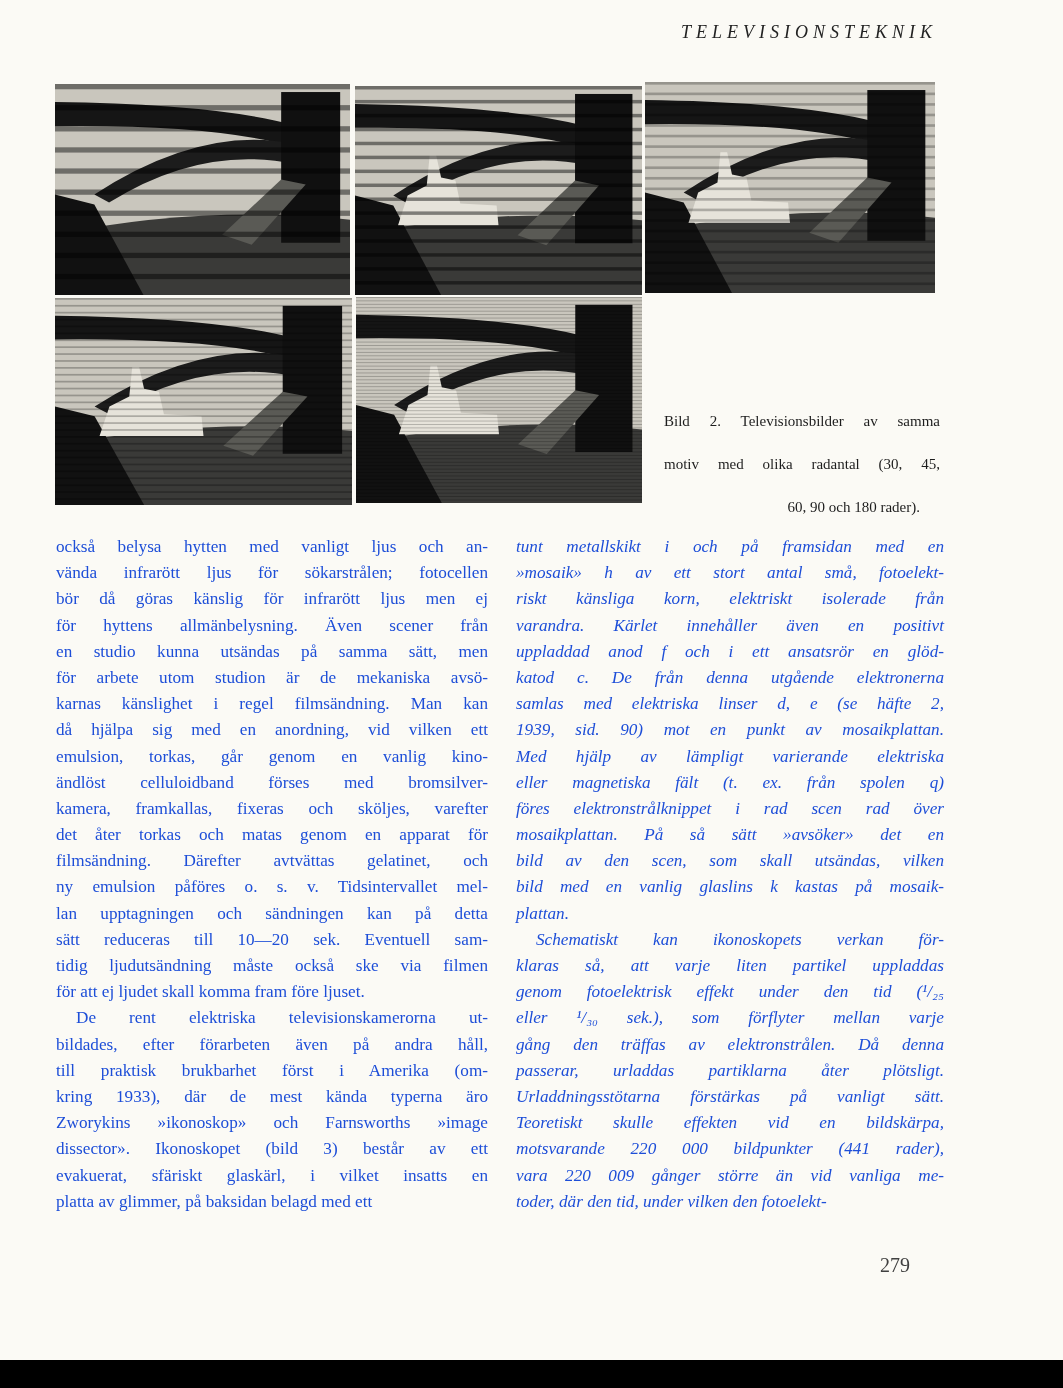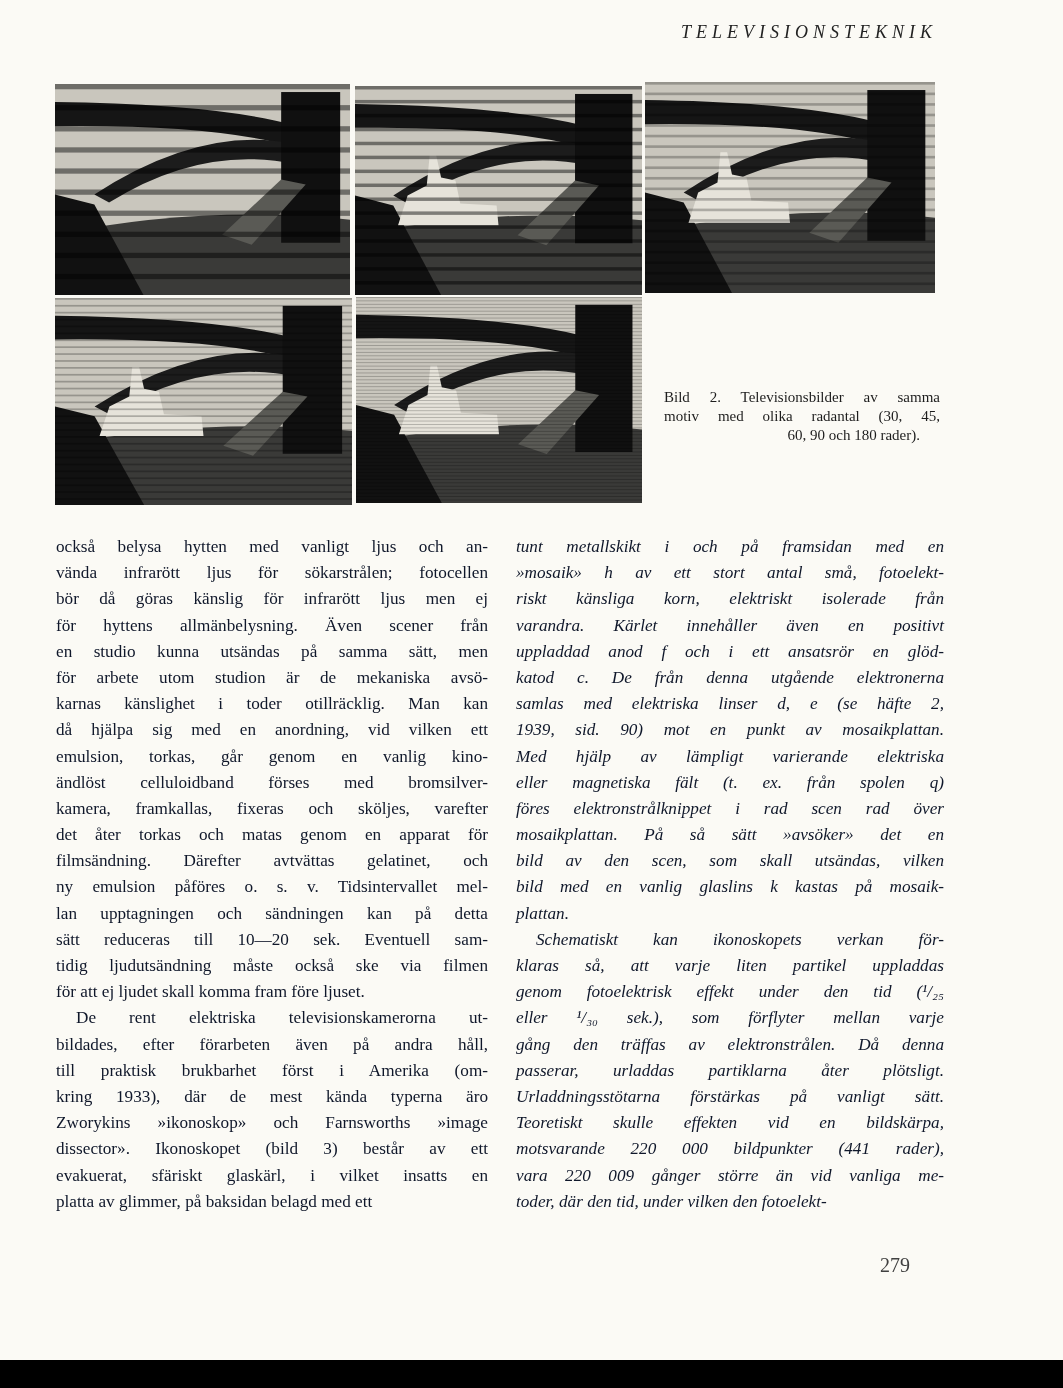--- a/index.html
+++ b/index.html
@@ -29,27 +29,27 @@
   #p2 { left: 355px; top: 86px;  width: 287px; height: 209px; }
   #p3 { left: 645px; top: 82px;  width: 290px; height: 211px; }
   #p4 { left: 55px;  top: 298px; width: 297px; height: 207px; }
   #p5 { left: 356px; top: 297px; width: 286px; height: 206px; }
 
   .caption {
     position: absolute; left: 664px; top: 388px; width: 276px;
     font-size: 15px; line-height: 19px; color: #1d1d1d;
     text-align: justify; text-align-last: center;
   }
-  .caption .line { display: block; }
+  .caption .line { display: block; margin-top: 24px; }
   .caption .l1, .caption .l2 { text-align: justify; text-align-last: justify; }
   .caption .l3 { text-align: center; text-align-last: right; padding-right: 20px; }
 
   .column {
     position: absolute; top: 534px; width: 432px;
-    font-size: 17.2px; line-height: 26.2px; color: #0f172a;
+    font-size: 17.2px; line-height: 26.2px; color: #1d4ed8;
   }
   #col-left  { left: 56px; }
   #col-right { left: 516px; width: 428px; font-style: italic; }
   .column .ln {
     display: block; white-space: nowrap;
     text-align: justify; text-align-last: justify;
     height: 26.2px;
   }
   .column .ln.last { text-align-last: left; }
   .column .ln.indent { padding-left: 20px; }
@@ -269,21 +269,21 @@
     <span class="line l3">60, 90 och 180 rader).</span>
   </div>
 
   <div class="column" id="col-left">
       <span class="ln">också belysa hytten med vanligt ljus och an-</span>
       <span class="ln">vända infrarött ljus för sökarstrålen; fotocellen</span>
       <span class="ln">bör då göras känslig för infrarött ljus men ej</span>
       <span class="ln">för hyttens allmänbelysning. Även scener från</span>
       <span class="ln">en studio kunna utsändas på samma sätt, men</span>
       <span class="ln">för arbete utom studion är de mekaniska avsö-</span>
-      <span class="ln">karnas känslighet i toder otillräcklig. Man kan</span>
+      <span class="ln">karnas känslighet i regel filmsändning. Man kan</span>
       <span class="ln">då hjälpa sig med en anordning, vid vilken ett</span>
       <span class="ln">emulsion, torkas, går genom en vanlig kino-</span>
       <span class="ln">ändlöst celluloidband förses med bromsilver-</span>
       <span class="ln">kamera, framkallas, fixeras och sköljes, varefter</span>
       <span class="ln">det åter torkas och matas genom en apparat för</span>
       <span class="ln">filmsändning. Därefter avtvättas gelatinet, och</span>
       <span class="ln">ny emulsion påföres o. s. v. Tidsintervallet mel-</span>
       <span class="ln">lan upptagningen och sändningen kan på detta</span>
       <span class="ln">sätt reduceras till 10—20 sek. Eventuell sam-</span>
       <span class="ln">tidig ljudutsändning måste också ske via filmen</span>

